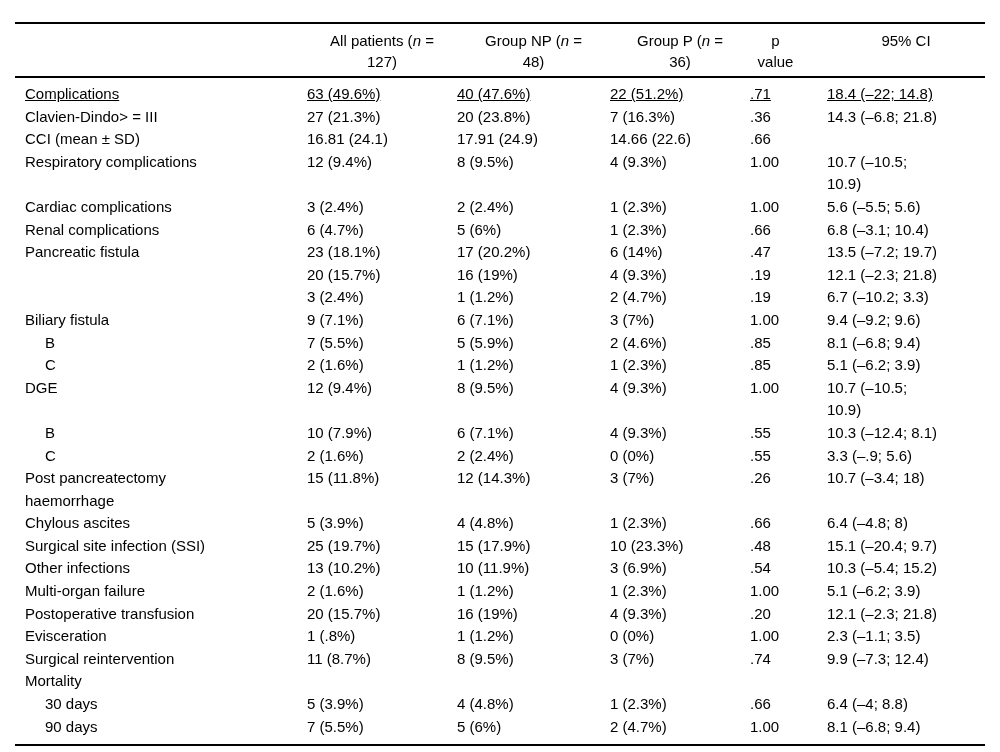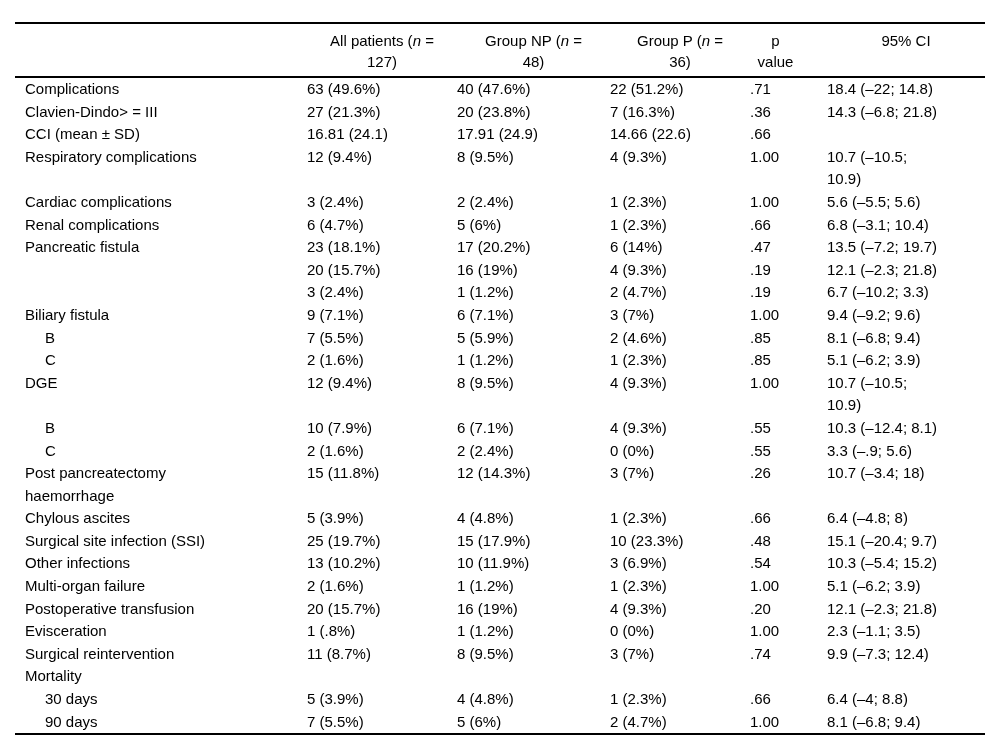--- a/index.html
+++ b/index.html
@@ -14,22 +14,22 @@
   thead tr{border-top:2px solid #000;border-bottom:2px solid #000;}
   th{
     font-weight:normal;text-align:center;vertical-align:top;
     padding:6px 0 4px 0;line-height:21px;font-size:15px;
   }
   th.h-pval{padding-right:26px;}
   td{
     vertical-align:top;text-align:left;padding:0;
     line-height:22.6px;font-size:15px;white-space:nowrap;overflow:visible;
   }
-  tbody tr:first-child td{}
-  tbody tr:last-child td{border-bottom:2px solid #000;}
+  tbody tr:first-child td{padding-top:5px;text-decoration:underline;}
+  tbody tr:last-child td{padding-bottom:6px;border-bottom:2px solid #000;}
   td.c-label{padding-left:10px;}
   td.c-label.indent{padding-left:30px;}
   td .line{display:block;}
   i{font-style:italic;}
 </style>
 </head>
 <body>
 
 <div class="table-wrap">
   <table>

